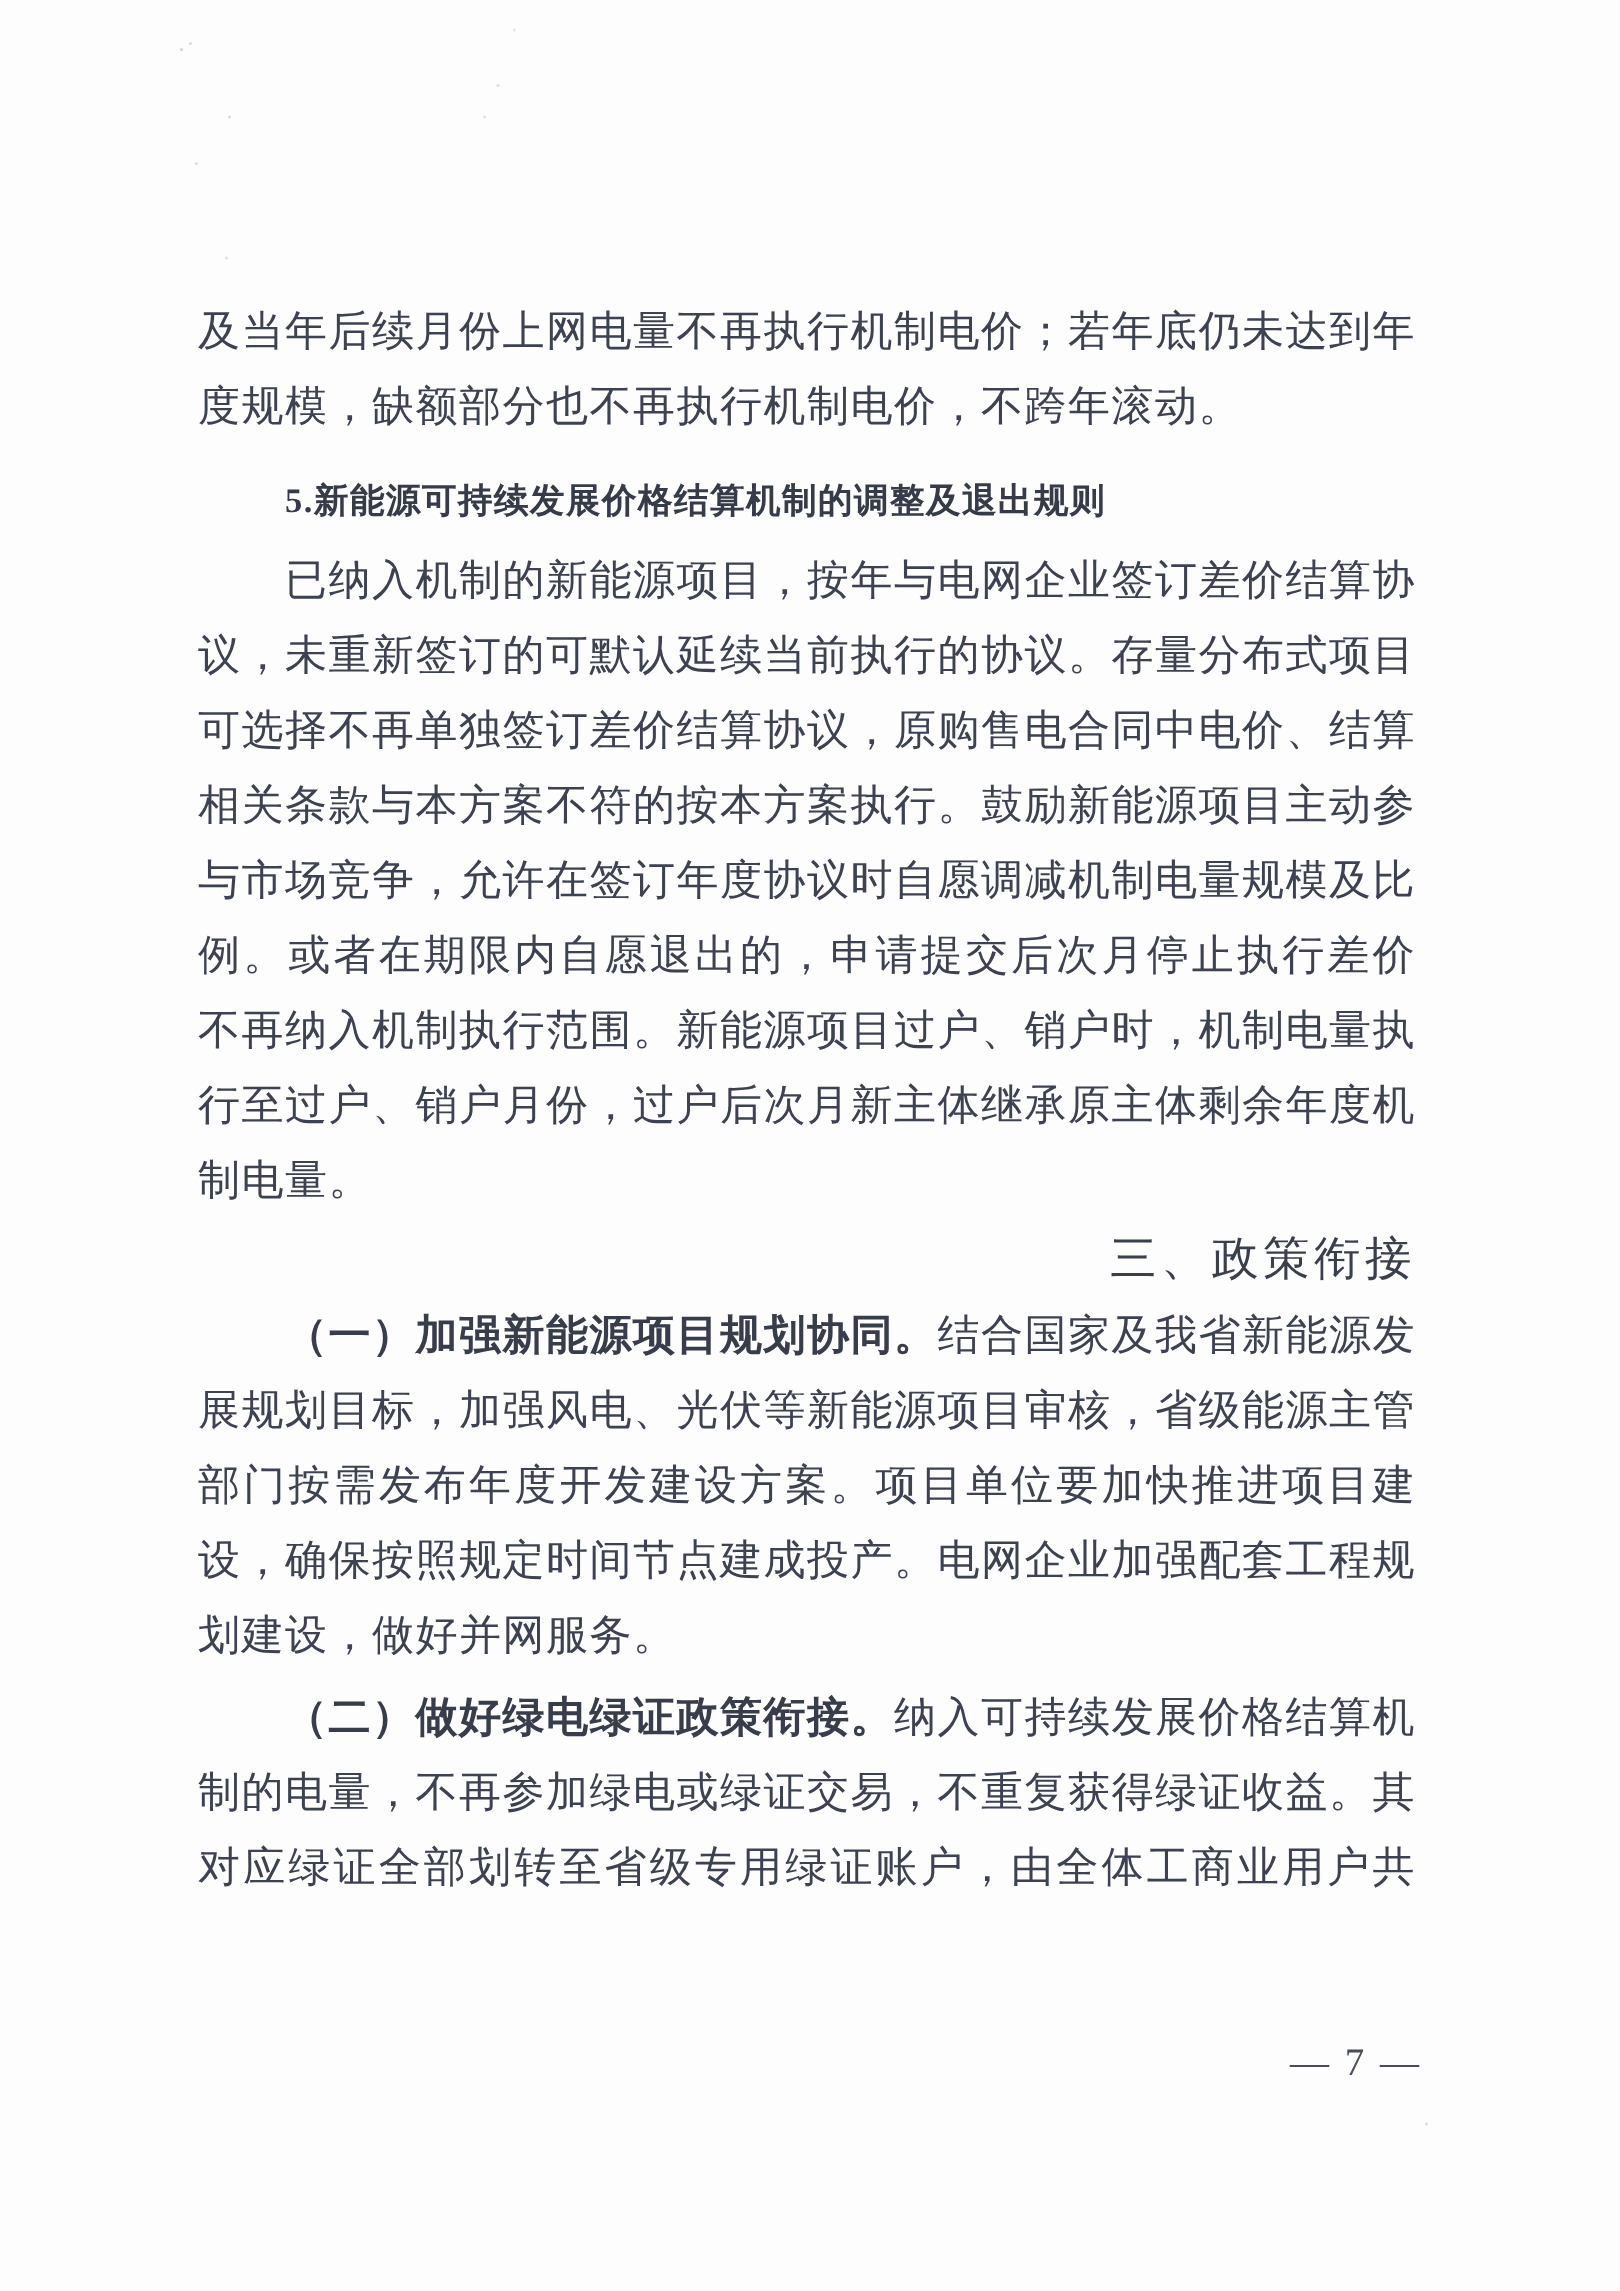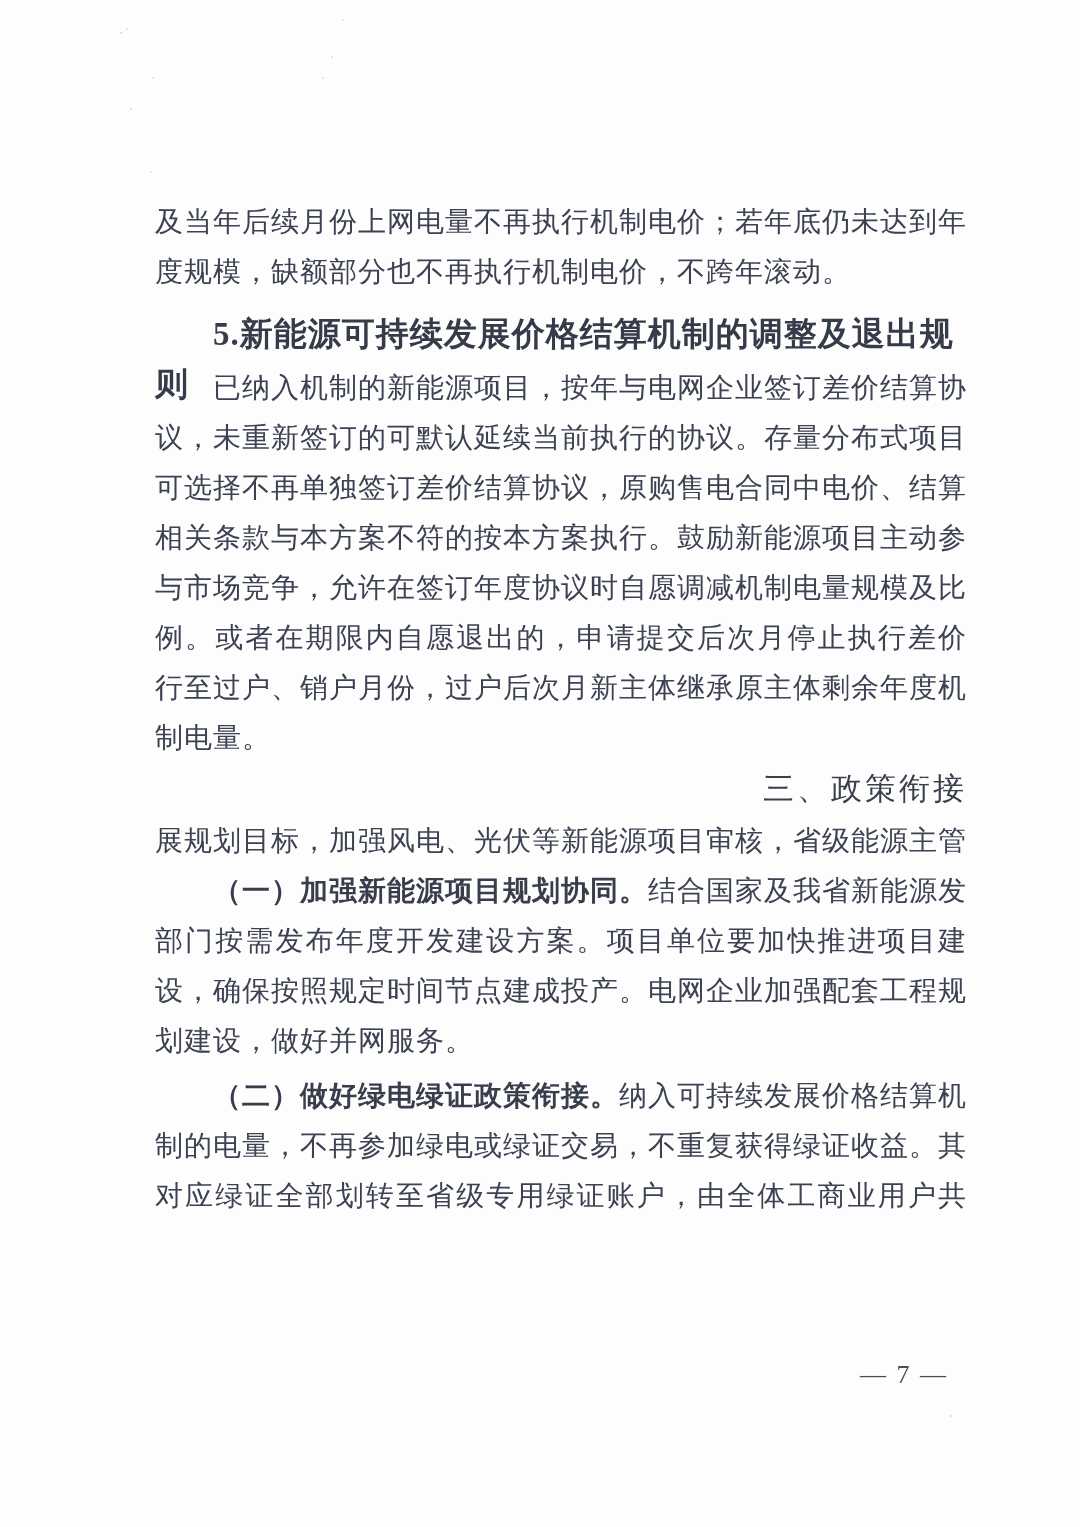--- a/index.html
+++ b/index.html
@@ -7,38 +7,38 @@
     position: relative;
     width: 1080px;
     height: 1527px;
     background: #fdfdfe;
     font-family: "Liberation Serif", "DejaVu Serif", serif;
     color: #3d4252;
     overflow: hidden;
   }
   .text-block {
     position: absolute;
-    left: 155px;
+    left: 132px;
     top: 197px;
     width: 812px;
   }
   .line {
     height: 50px;
     line-height: 50px;
     font-size: 28px;
     letter-spacing: 1px;
   }
   .just {
     text-align: justify;
     text-align-last: justify;
   }
   .indent { text-indent: 58px; }
   .heading5 {
     font-weight: 700;
-    font-size: 33px;
+    font-size: 23px;
     color: #363b49;
     margin-top: 12px;
     margin-bottom: 4px;
   }
   .heading3 {
     font-weight: 400;
     font-family: "Liberation Sans", "DejaVu Sans", sans-serif;
     font-size: 31px;
     color: #3a3f4c;
     margin-top: 1px;
@@ -84,27 +84,28 @@
   <div class="text-block">
     <div class="line just">及当年后续月份上网电量不再执行机制电价；若年底仍未达到年</div>
     <div class="line">度规模，缺额部分也不再执行机制电价，不跨年滚动。</div>
     <div class="line heading5 indent">5.新能源可持续发展价格结算机制的调整及退出规则</div>
     <div class="line just indent">已纳入机制的新能源项目，按年与电网企业签订差价结算协</div>
     <div class="line just">议，未重新签订的可默认延续当前执行的协议。存量分布式项目</div>
     <div class="line just">可选择不再单独签订差价结算协议，原购售电合同中电价、结算</div>
     <div class="line just">相关条款与本方案不符的按本方案执行。鼓励新能源项目主动参</div>
     <div class="line just">与市场竞争，允许在签订年度协议时自愿调减机制电量规模及比</div>
     <div class="line just">例。或者在期限内自愿退出的，申请提交后次月停止执行差价</div>
+    <div class="line just">不再纳入机制执行范围。新能源项目过户、销户时，机制电量执</div>
     <div class="line just">行至过户、销户月份，过户后次月新主体继承原主体剩余年度机</div>
     <div class="line">制电量。</div>
     <div class="line heading3 indent">三、政策衔接</div>
-    <div class="line just">展规划目标，加强风电、光伏等新能源项目审核，省级能源主管</div>
     <div class="line just indent">
       <span class="lead">（一）加强新能源项目规划协同。</span><span>结合国家及我省新能源发</span>
     </div>
+    <div class="line just">展规划目标，加强风电、光伏等新能源项目审核，省级能源主管</div>
     <div class="line just">部门按需发布年度开发建设方案。项目单位要加快推进项目建</div>
     <div class="line just">设，确保按照规定时间节点建成投产。电网企业加强配套工程规</div>
     <div class="line">划建设，做好并网服务。</div>
     <div class="line just indent sp-before">
       <span class="lead">（二）做好绿电绿证政策衔接。</span><span>纳入可持续发展价格结算机</span>
     </div>
     <div class="line just">制的电量，不再参加绿电或绿证交易，不重复获得绿证收益。其</div>
     <div class="line just">对应绿证全部划转至省级专用绿证账户，由全体工商业用户共</div>
   </div>
 

